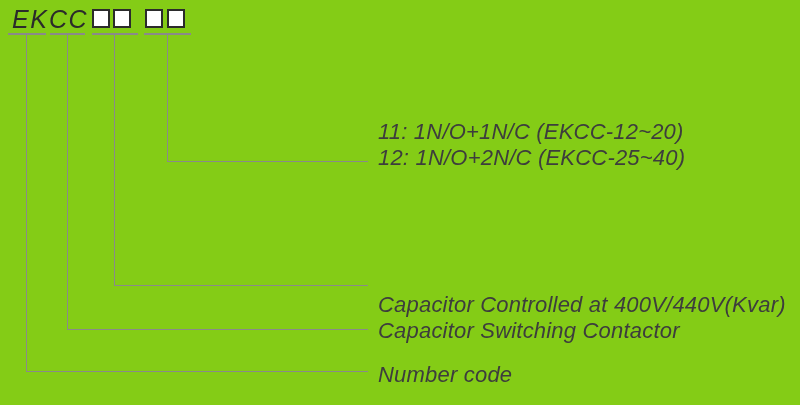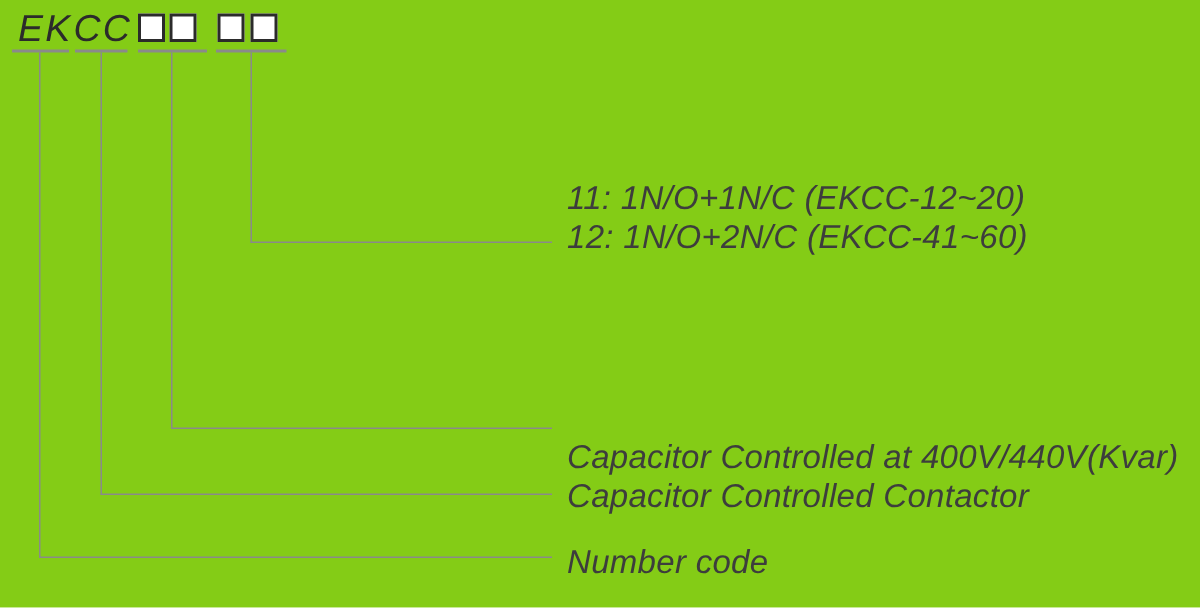--- a/index.html
+++ b/index.html
@@ -96,19 +96,19 @@
   <div class="ul ul3"></div>
   <div class="ul ul4"></div>
 
   <div class="branch br-aux"></div>
   <div class="branch br-rating"></div>
   <div class="branch br-switching"></div>
   <div class="branch br-company"></div>
 
   <div class="label label-aux">
     <div>11: 1N/O+1N/C (EKCC-12~20)</div>
-    <div>12: 1N/O+2N/C (EKCC-41~60)</div>
+    <div>12: 1N/O+2N/C (EKCC-25~40)</div>
   </div>
   <div class="label label-rating">Capacitor Controlled at 400V/440V(Kvar)</div>
-  <div class="label label-switching">Capacitor Controlled Contactor</div>
+  <div class="label label-switching">Capacitor Switching Contactor</div>
   <div class="label label-company">Number code</div>
 
 </div>
 
 </body></html>

